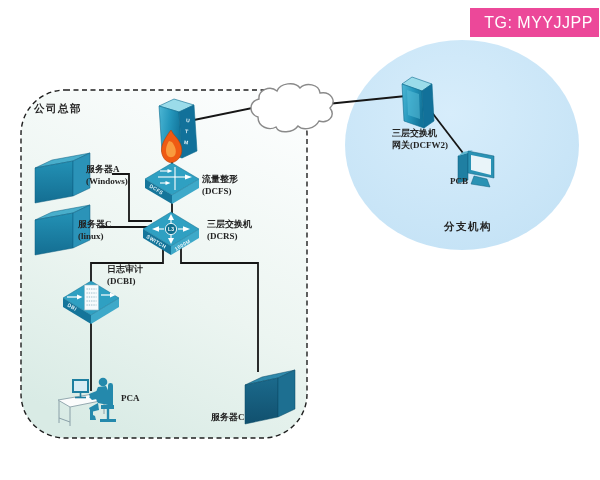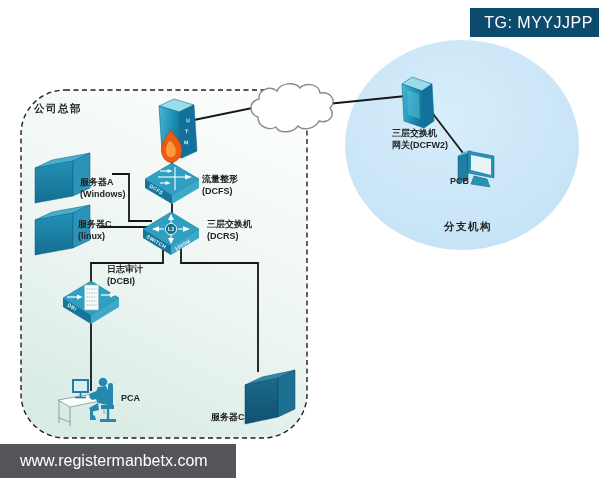--- a/index.html
+++ b/index.html
@@ -3,26 +3,26 @@
 <meta charset="utf-8">
 <style>
   html,body { margin:0; padding:0; background:#ffffff; }
   .stage {
     position:relative; width:600px; height:480px; background:#ffffff;
     overflow:hidden; font-family:"Liberation Sans", sans-serif;
   }
   .stage svg { position:absolute; left:0; top:0; }
   .lbl {
     position:absolute; font-size:9px; font-weight:bold; color:#242424;
-    line-height:11.5px; white-space:nowrap;
+    line-height:11.5px; white-space:nowrap;font-family:Liberation Serif, serif;
   }
   .lbl.right { text-align:right; }
   .region-title { font-size:10.5px; letter-spacing:1.5px; }
   .banner {
-    position:absolute; background:#0c4a6e; color:#ffffff;
+    position:absolute; background:#ec4899; color:#ffffff;
     display:flex; align-items:center; box-sizing:border-box;padding-left:8px;
   }
   .banner.tg {
     left:470px; top:8px; width:129px; height:29px;
     justify-content:center; font-size:16px; letter-spacing:0.5px;
   }
   .banner.url {
     left:0px; top:444px; width:236px; height:34px;
     padding-left:20px; font-size:16px; background:#545558;
   }
@@ -223,21 +223,21 @@
   <div class="lbl" style="left:207px; top:219px;">
     <div>三层交换机</div>
     <div>(DCRS)</div>
   </div>
 
   <div class="lbl" style="left:107px; top:264px;">
     <div>日志审计</div>
     <div>(DCBI)</div>
   </div>
 
-  <div class="lbl" style="left:80px; top:164px;margin-top:13px;">
+  <div class="lbl" style="left:86px; top:164px;">
     <div>服务器A</div>
     <div>(Windows)</div>
   </div>
 
   <div class="lbl" style="left:78px; top:219px;">
     <div>服务器C</div>
     <div>(linux)</div>
   </div>
 
   <div class="lbl" style="left:211px; top:398px;margin-top:14px;">服务器C</div>
@@ -249,17 +249,14 @@
     <div>网关(DCFW2)</div>
   </div>
 
   <div class="lbl" style="left:450px; top:176px;">PCB</div>
 
   <div class="lbl region-title" style="left:444px; top:221px;">分支机构</div>
 
   <div class="banner tg">
     <span>TG: MYYJJPP</span>
   </div>
-  <div class="banner url">
-    <span>www.registermanbetx.com</span>
-  </div>
 
 </div>
 
 </body></html>

